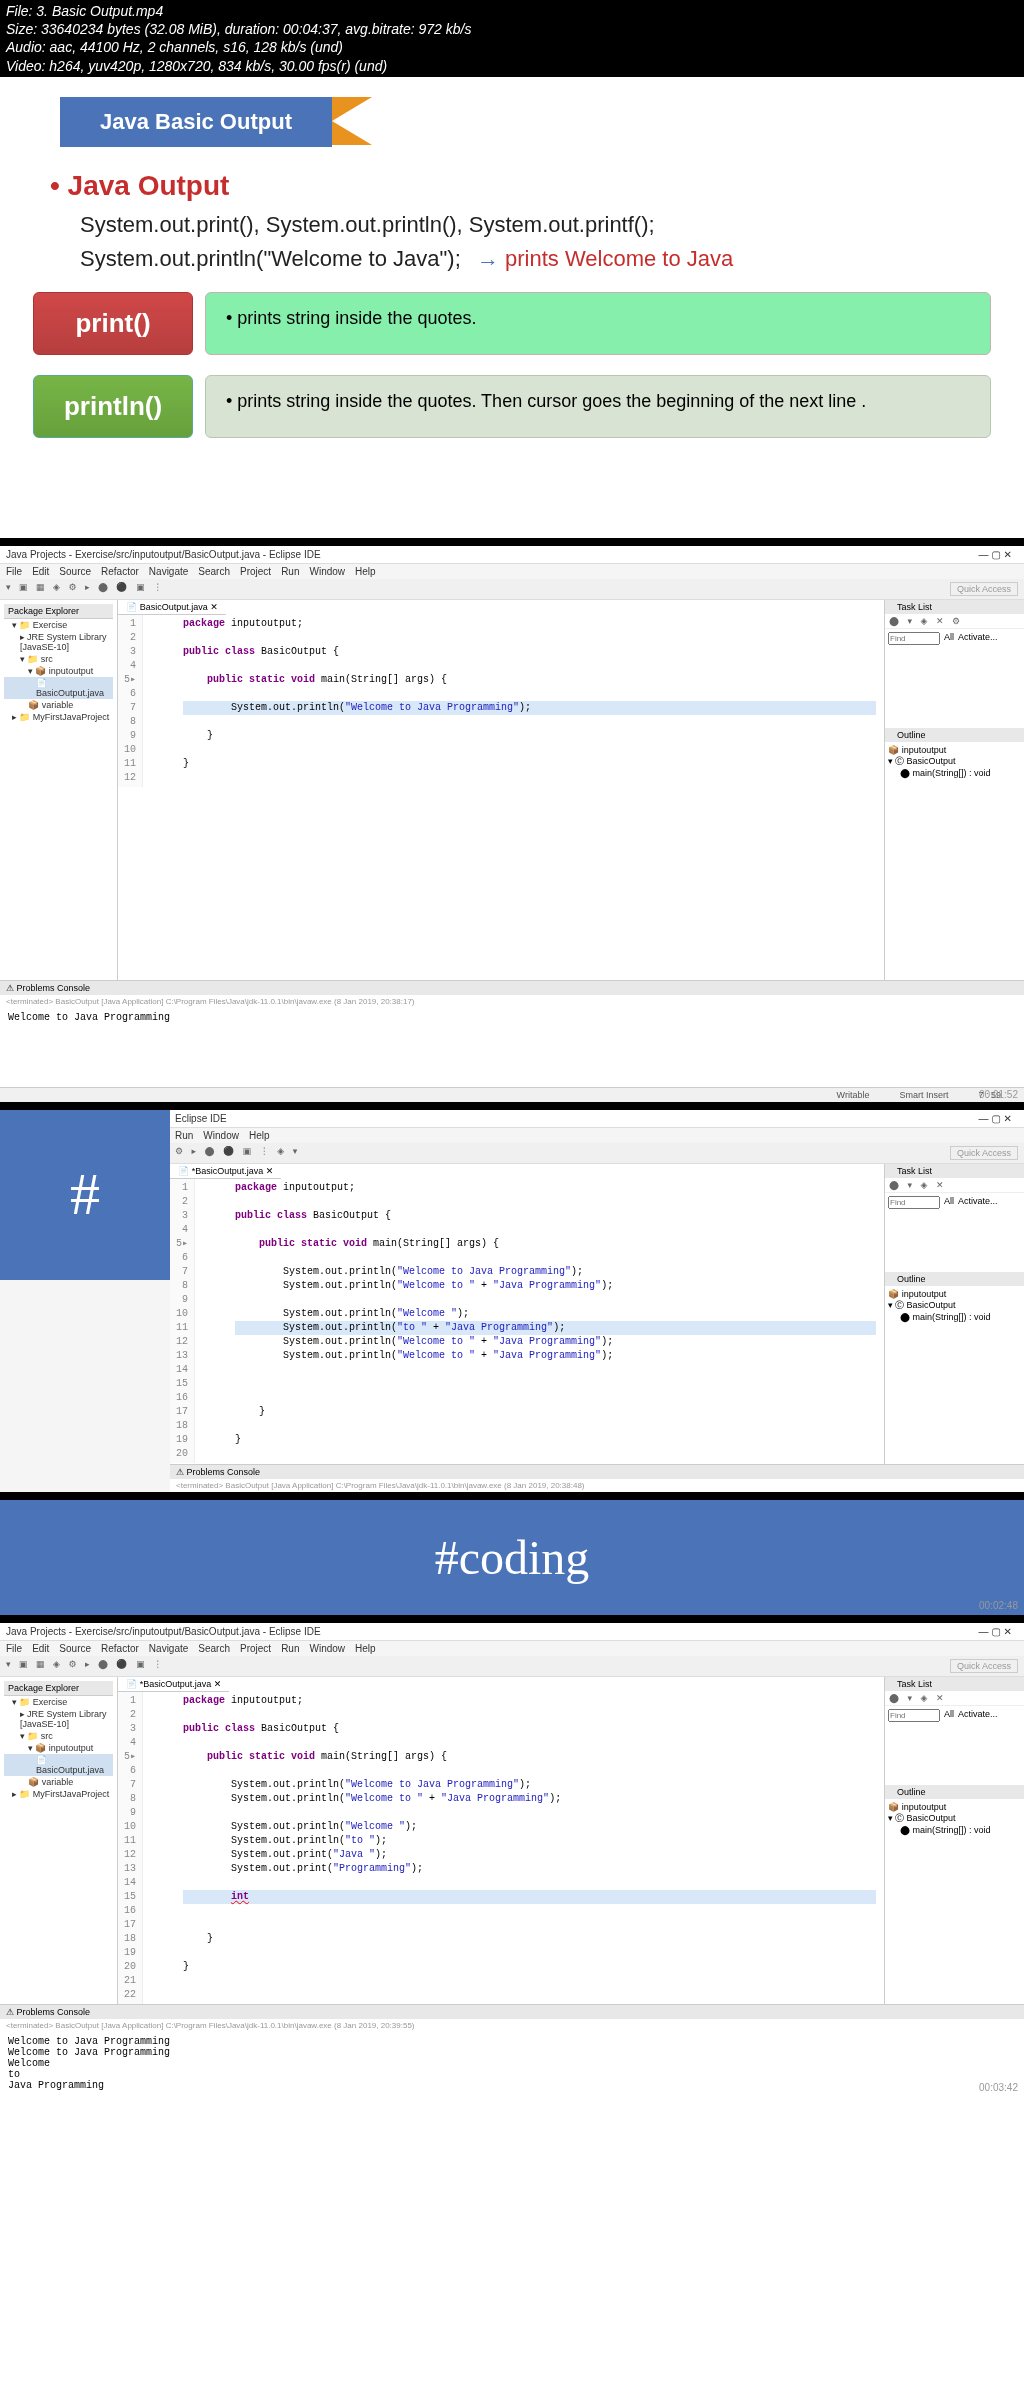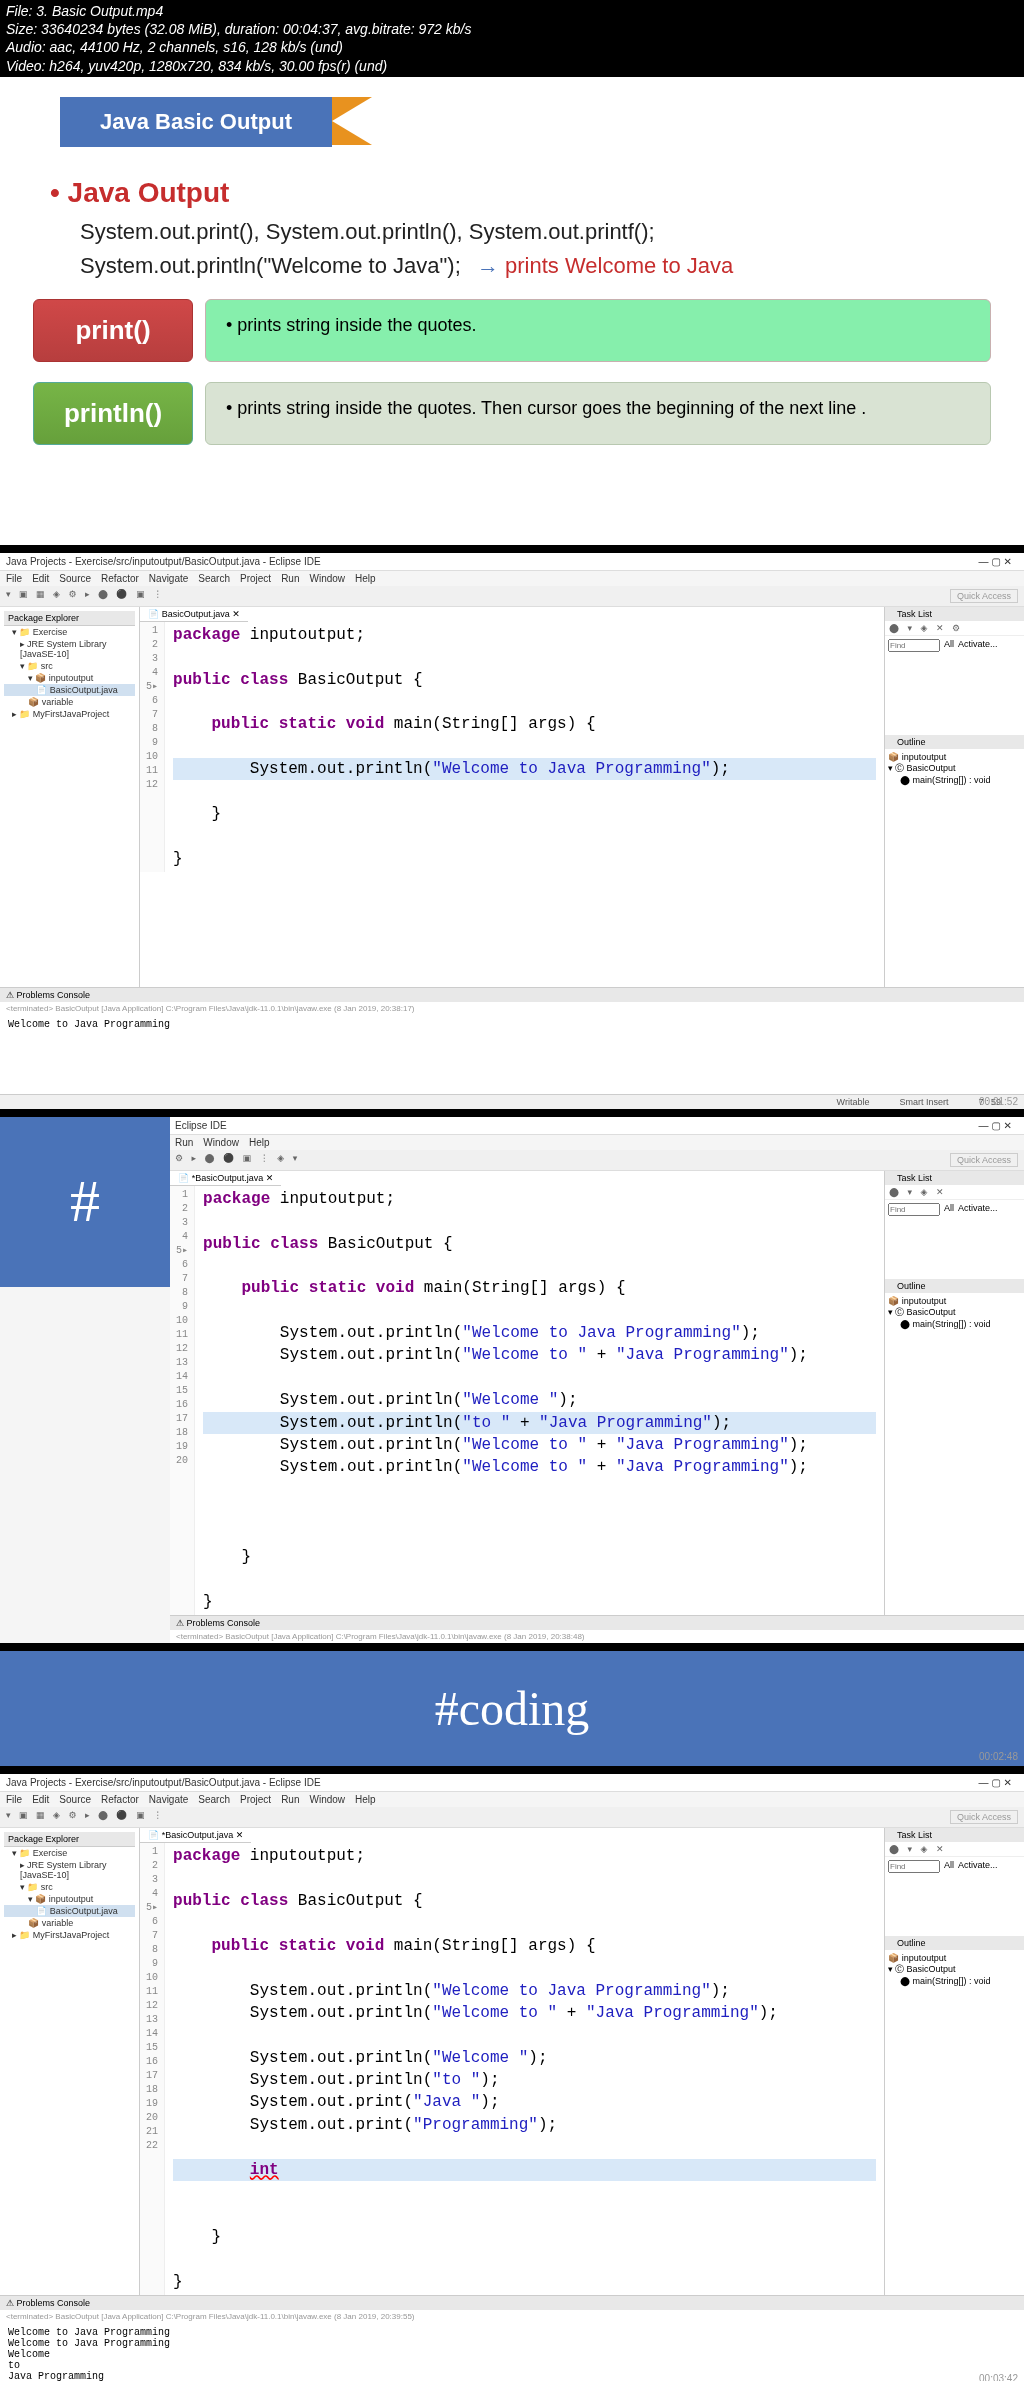--- a/index.html
+++ b/index.html
@@ -1,50 +1,50 @@
 <!DOCTYPE html>
 <html><head>
 <meta charset="utf-8">
 <style>
 * { margin: 0; padding: 0; box-sizing: border-box; }
 body { font-family: Arial, sans-serif; background: #fff; width: 1024px; }
 .header-info { background: #000; color: #fff; font-style: italic; padding: 2px 6px; font-size: 14px; line-height: 1.3; }
 .slide1 { background: #fff; padding: 20px 0 80px; position: relative; }
 .title-banner { display: inline-block; background: #4a73b8; color: #fff; padding: 12px 40px; font-size: 22px; font-weight: bold; margin-left: 60px; position: relative; }
 .title-banner::after { content: ''; position: absolute; right: -40px; top: 0; width: 0; height: 0; border-top: 24px solid #e8921f; border-bottom: 24px solid #e8921f; border-right: 40px solid transparent; }
-.bullet-red { color: #c62d2d; font-size: 28px; font-weight: bold; margin: 30px 0 10px 50px; }
+.bullet-red { color: #c62d2d; font-size: 28px; font-weight: bold; margin: 23px 0 10px 50px; }
 .bullet-red::before { content: '• '; }
 .syntax-line { font-size: 22px; margin: 8px 0 8px 80px; color: #222; }
 .arrow-note { display: inline-block; color: #c62d2d; margin-left: 10px; }
 .arrow-note::before { content: '→ '; color: #4a73b8; }
 .box-row { display: flex; align-items: stretch; margin: 20px 33px; }
 .box-label { display: flex; align-items: center; justify-content: center; color: #fff; font-size: 26px; font-weight: bold; width: 160px; padding: 15px; border-radius: 6px; }
 .box-label.red { background: linear-gradient(#d04848, #b73e3e); border: 1px solid #a33; }
 .box-label.green { background: linear-gradient(#77b547, #66a03b); border: 1px solid #5a9; }
 .box-desc { flex: 1; padding: 15px 20px; margin-left: 12px; border-radius: 6px; font-size: 18px; }
 .box-desc.red { background: #86efac; border: 1px solid #c8b0b0; }
 .box-desc.green { background: #d9e3d3; border: 1px solid #b8c8b0; }
 .eclipse-frame { border-top: 8px solid #000; background: #f5f5f5; font-size: 10px; position: relative; }
 .eclipse-titlebar { background: #fff; padding: 3px 6px; font-size: 10px; color: #333; display: flex; justify-content: space-between; border-bottom: 1px solid #ddd; }
 .win-controls { display: flex; gap: 12px; padding-right: 6px; }
 .menu-bar { background: #f5f5f5; padding: 2px 6px; font-size: 10px; color: #333; }
 .menu-bar span { margin-right: 10px; }
 .toolbar-row { background: #f0f0f0; padding: 3px 6px; font-size: 9px; border-bottom: 1px solid #ddd; display: flex; justify-content: space-between; }
 .toolbar-icons { color: #666; letter-spacing: 3px; }
 .quick-access { border: 1px solid #ccc; padding: 1px 6px; color: #999; font-size: 9px; }
 .ide-body { display: flex; min-height: 380px; }
-.side-panel { width: 140px; background: #fff; border-right: 1px solid #ccc; padding: 4px; font-size: 9px; }
+.side-panel { width: 118px; background: #fff; border-right: 1px solid #ccc; padding: 4px; font-size: 9px; }
 .tab-header { background: #e8e8e8; padding: 2px 4px; font-size: 9px; border-bottom: 1px solid #ccc; }
 .tree-item { padding: 1px 0 1px 8px; color: #333; }
 .tree-item.selected { background: #d0e0f0; }
 .editor-area { flex: 1; background: #fff; }
 .editor-tab { background: #fff; padding: 2px 8px; border-bottom: 1px solid #ccc; font-size: 9px; display: inline-block; }
 .code-view { display: flex; background: #fff; }
 .line-nums { text-align: right; padding: 2px 6px; color: #888; font-family: 'Courier New', monospace; font-size: 10px; line-height: 1.4; background: #fafafa; border-right: 1px solid #eee; }
-.code-text { padding: 2px 8px; font-family: 'Courier New', monospace; font-size: 16px; line-height: 1.4; flex: 1; }
+.code-text { padding: 2px 8px; font-family: 'Courier New', monospace; font-size: 10px; line-height: 1.4; flex: 1; margin-left: 32px; }
 .code-text .kw { color: #800080; font-weight: bold; }
 .code-text .str { color: #2020c0; }
 .code-text .highlight { background: #d8e8f8; display: inline-block; width: 100%; }
 .right-panel { width: 140px; background: #fff; border-left: 1px solid #ccc; font-size: 9px; }
 .task-header { background: #e8e8e8; padding: 2px 12px; }
 .task-row { padding: 2px 4px; border-bottom: 1px solid #eee; }
 .find-box { display: flex; padding: 3px; gap: 4px; }
 .find-box input { width: 52px; font-size: 8px; }
 .outline-body { padding: 3px; }
 .console-sect { border-top: 1px solid #ccc; background: #fff; }

